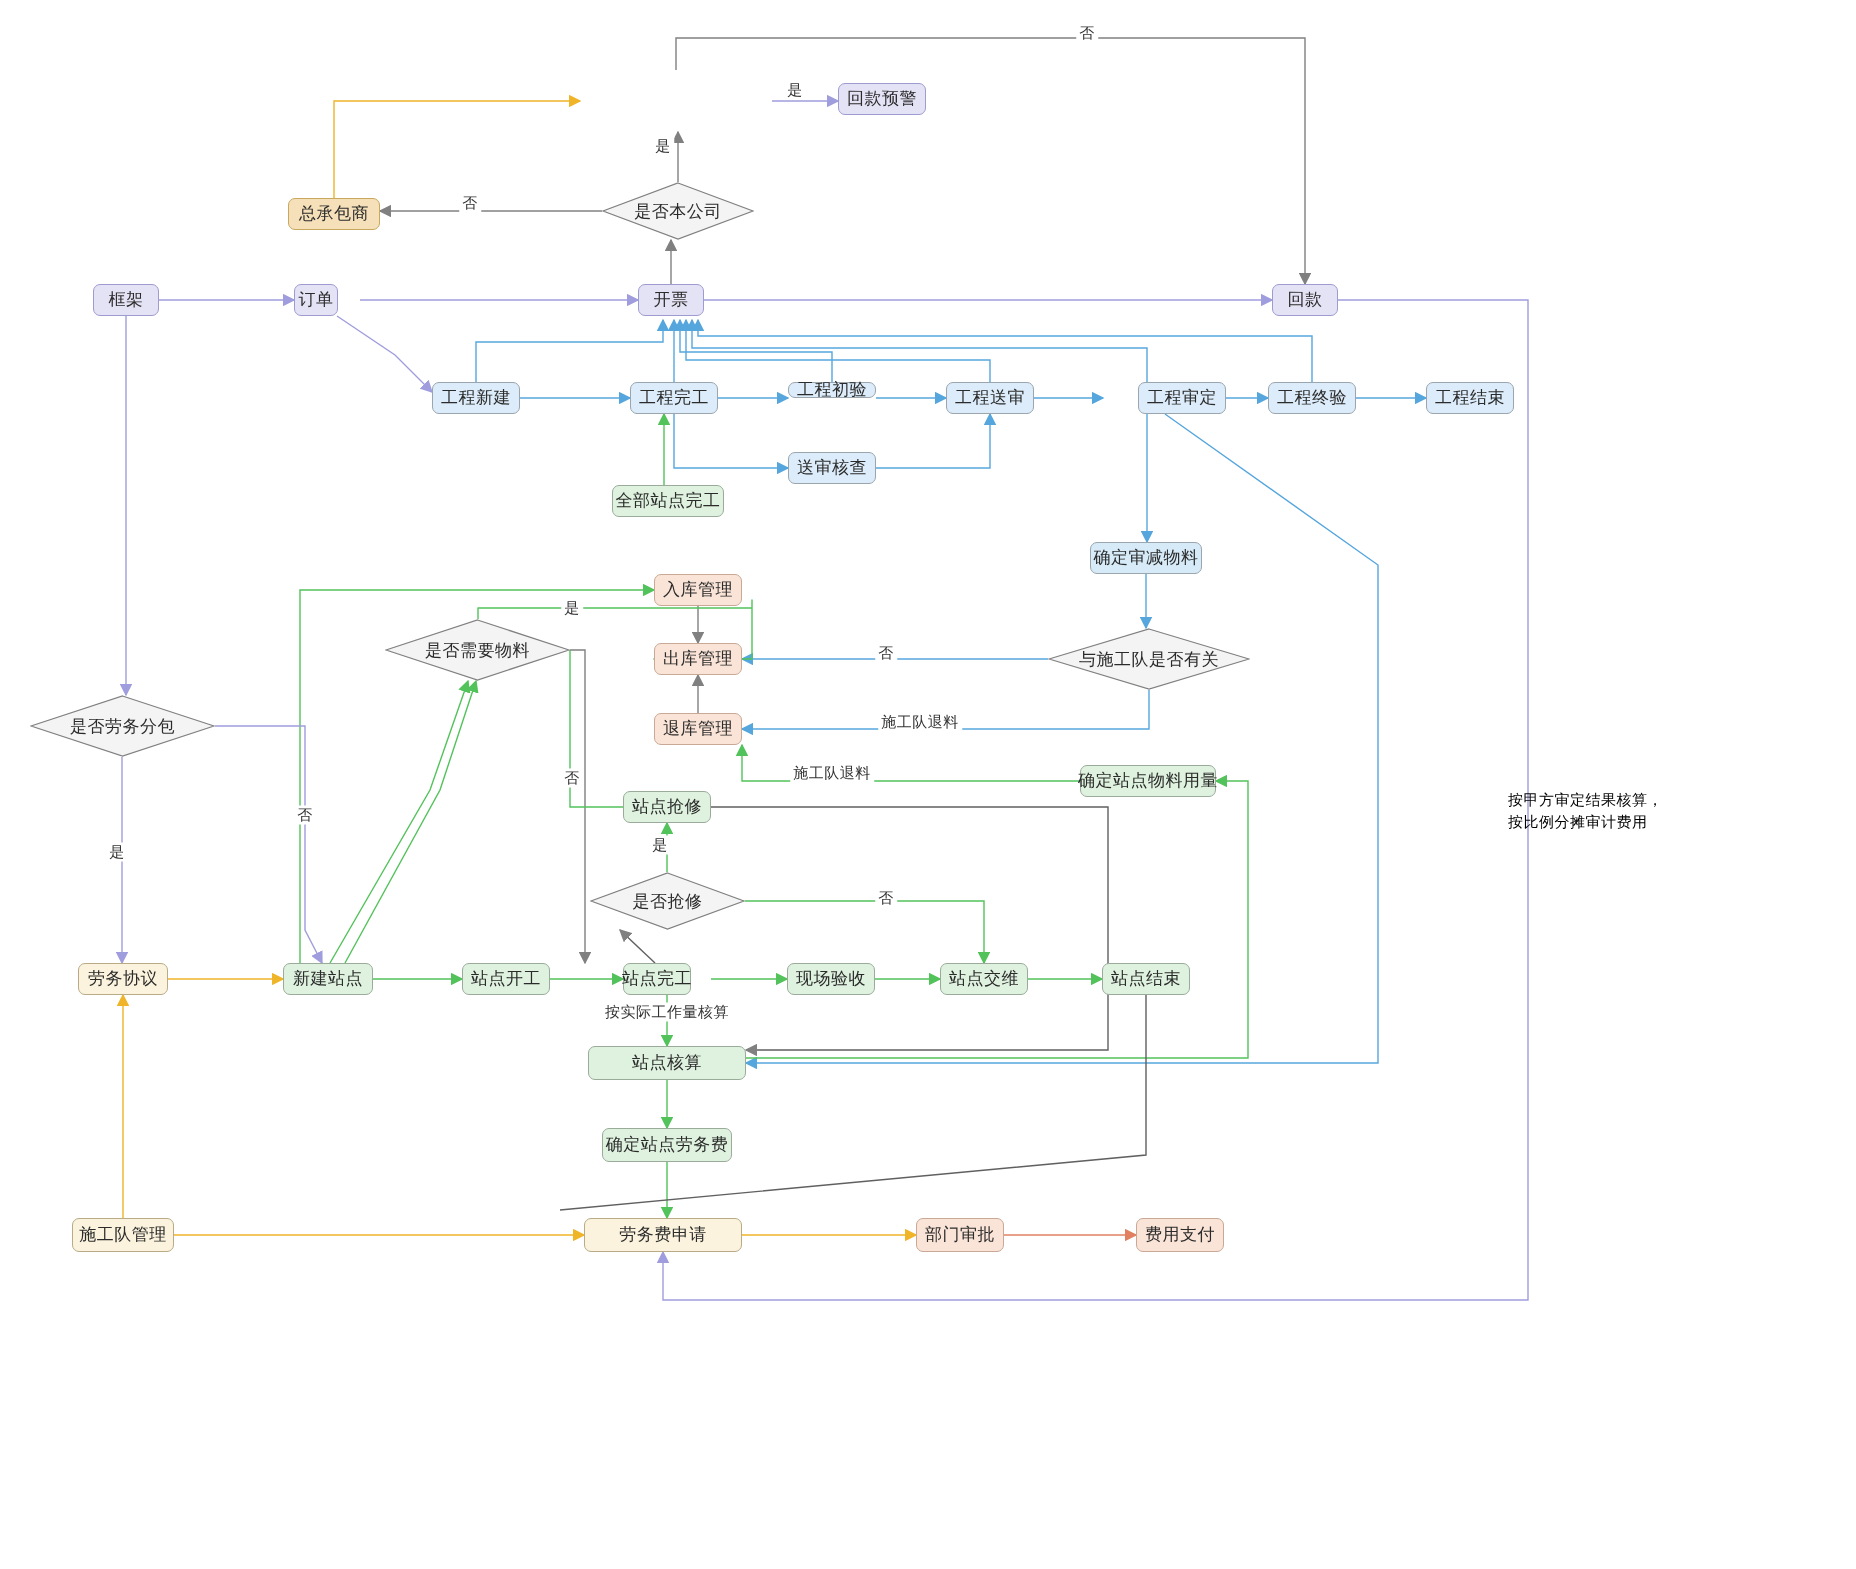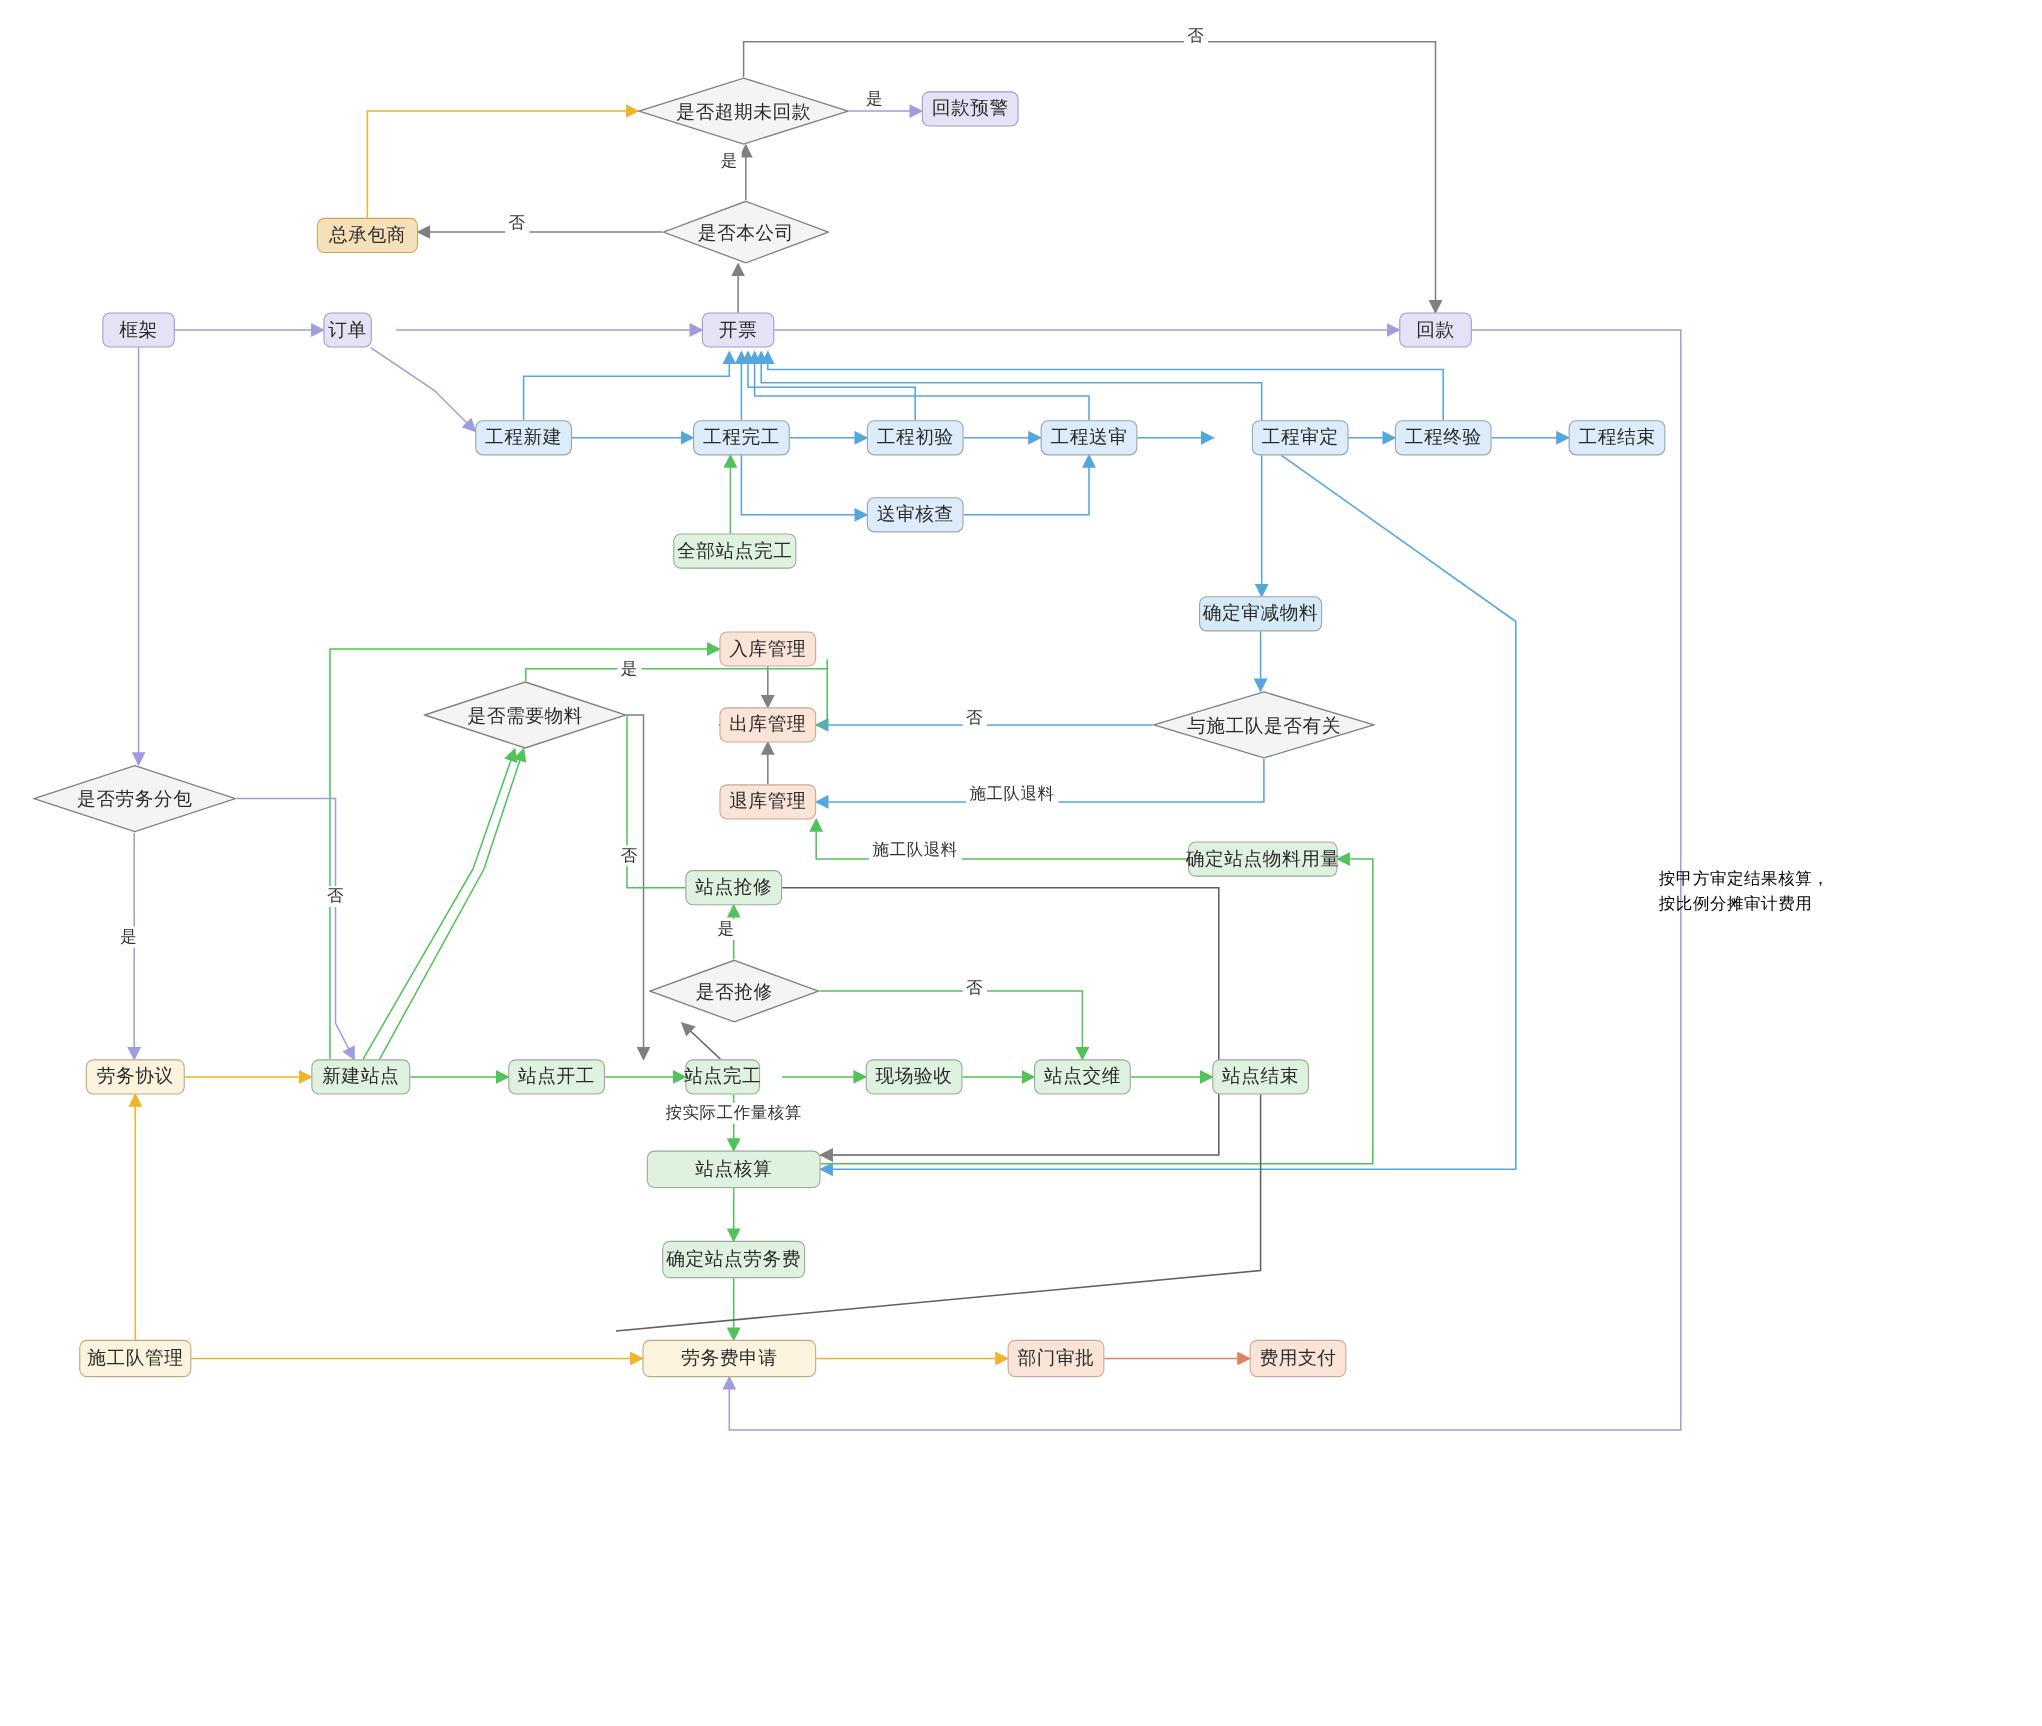--- a/index.html
+++ b/index.html
@@ -207,26 +207,20 @@
       <path d="M174,1235 L584,1235" stroke="#f0b429" marker-end="url(#ah-orange)"></path>
       <path d="M123,1218 L123,995" stroke="#f0b429" marker-end="url(#ah-orange)"></path>
 
       <path d="M742,1235 L916,1235" stroke="#f0b429" marker-end="url(#ah-orange)"></path>
       <path d="M1004,1235 L1136,1235" stroke="#e08060" marker-end="url(#ah-peach)"></path>
 
       <path d="M1146,995 L1146,1155 L560,1210" stroke="#606060"></path>
     </g>
   </svg>
 
-  <div class="diamond" style="left:580px;top:70px;width:192px;height:62px;">
-    <svg width="192" height="62" viewBox="0 0 192 62">
-      <polygon points="96,1 191,31 96,61 1,31" fill="#f4f4f4" stroke="#808080" stroke-width="1.2"></polygon>
-    </svg>
-    <div class="dlabel">是否超期未回款</div>
-  </div>
 
   <div class="diamond" style="left:602px;top:182px;width:152px;height:58px;">
     <svg width="152" height="58" viewBox="0 0 152 58">
       <polygon points="76,1 151,29 76,57 1,29" fill="#f4f4f4" stroke="#808080" stroke-width="1.2"></polygon>
     </svg>
     <div class="dlabel">是否本公司</div>
   </div>
 
   <div class="diamond" style="left:30px;top:695px;width:185px;height:62px;">
     <svg width="185" height="62" viewBox="0 0 185 62">
@@ -274,21 +268,21 @@
   <div class="node n-orange" style="left:288px;top:198px;width:92px;height:32px;">
       <span>总承包商</span>
     </div>
 
   <div class="node n-blue" style="left:432px;top:382px;width:88px;height:32px;">
       <span>工程新建</span>
     </div>
   <div class="node n-blue" style="left:630px;top:382px;width:88px;height:32px;">
       <span>工程完工</span>
     </div>
-  <div class="node n-blue" style="left:788px;top:382px;width:88px;height:32px;">
+  <div class="node n-blue" style="left:788px;top:382px;width:88px;height:16px;">
       <span>工程初验</span>
     </div>
   <div class="node n-blue" style="left:946px;top:382px;width:88px;height:32px;">
       <span>工程送审</span>
     </div>
   <div class="node n-blue" style="left:1103px;top:382px;width:88px;height:32px;margin-left:35px;">
       <span>工程审定</span>
     </div>
   <div class="node n-blue" style="left:1268px;top:382px;width:88px;height:32px;">
       <span>工程终验</span>

